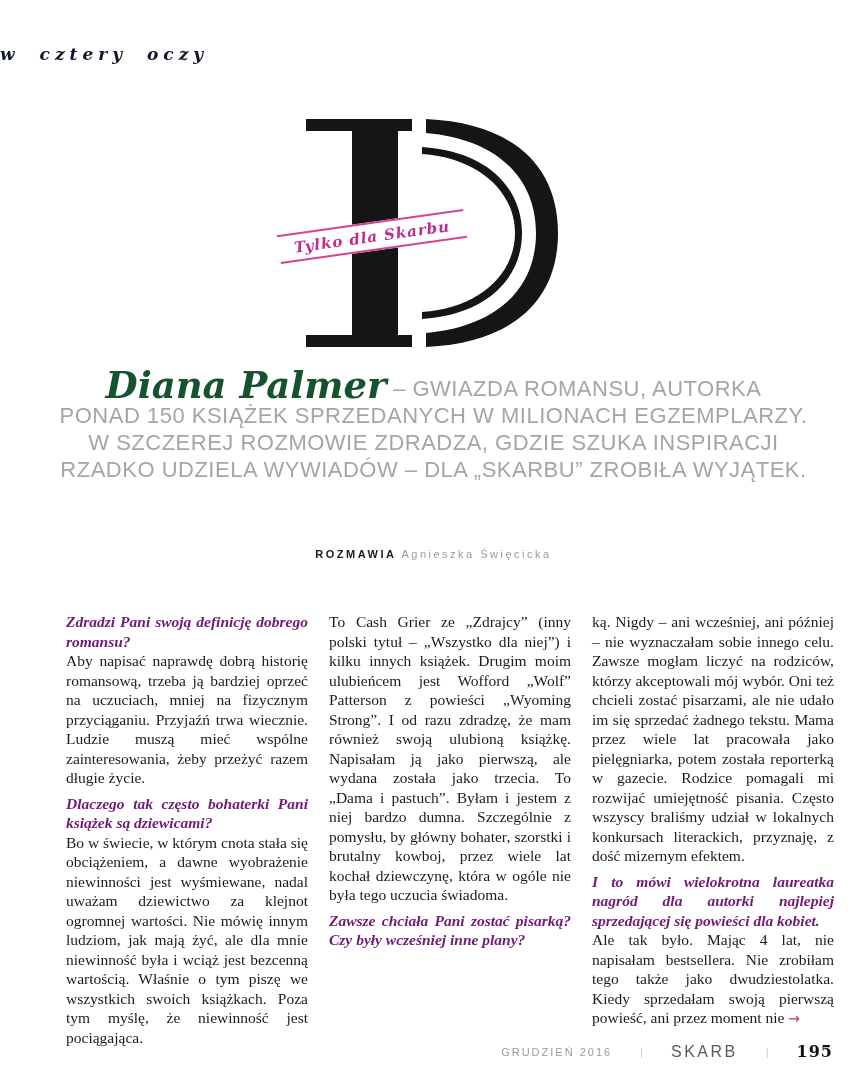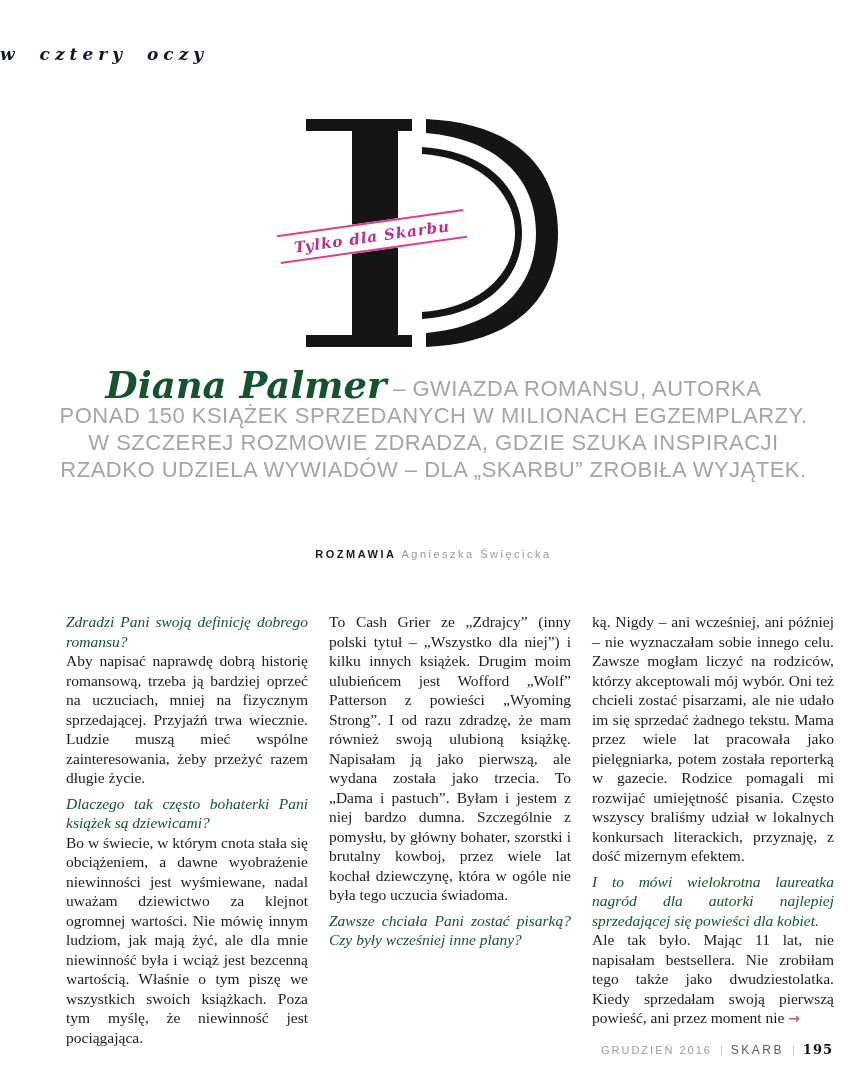--- a/index.html
+++ b/index.html
@@ -67,41 +67,41 @@
   .columns{
     position:absolute;top:612px;left:66px;width:768px;
     display:flex;gap:21px;
   }
   .col{flex:1 1 0;min-width:0;}
   .q,.a{
     font-size:15.5px;line-height:19.5px;
     text-align:justify;
   }
   .q{
-    font-weight:normal;font-style:italic;color:#14532d;
+    font-weight:bold;font-style:italic;color:#701a75;
   }
   .gap{margin-top:6px;}
   .arrow{
     color:#c25b63;font-weight:bold;
     font-family:"DejaVu Sans", sans-serif;
     font-size:14px;
   }
   
   .footer{
     position:absolute;top:1042px;right:34px;
     font-family:"Liberation Sans", sans-serif;
     font-size:11px;color:#9b9b9b;
-    display:flex;align-items:center;gap:8px;
+    display:flex;align-items:center;gap:28px;
     letter-spacing:2px;
   }
   .footer .f-sep{color:#c9c9c9;font-weight:normal;letter-spacing:0;}
-  .footer .f-mag{color:#5a5a5a;font-size:12px;letter-spacing:2.5px;}
+  .footer .f-mag{color:#5a5a5a;font-size:16px;letter-spacing:2.5px;}
   .footer .f-page{
     font-family:"DejaVu Serif", serif;font-weight:bold;
-    color:#111;font-size:13px;letter-spacing:1px;
+    color:#111;font-size:16px;letter-spacing:1px;
   }
 </style>
 </head>
 <body>
 
 <div class="page">
 
   <div class="kicker">w cztery oczy</div>
 
   <div class="dropcap" aria-label="D">
@@ -137,34 +137,34 @@
 
   <div class="byline">
     <span class="by-label">ROZMAWIA</span>
     <span class="by-name">Agnieszka Święcicka</span>
   </div>
 
   <div class="columns">
 
     <div class="col">
       <div class="q">Zdradzi Pani swoją definicję dobrego romansu?</div>
-      <div class="a">Aby napisać naprawdę dobrą historię romansową, trzeba ją bardziej oprzeć na uczuciach, mniej na fizycznym sprzedającej. Przyjaźń trwa wiecznie. Ludzie muszą mieć wspólne zainteresowania, żeby przeżyć razem długie życie.</div>
+      <div class="a">Aby napisać naprawdę dobrą historię romansową, trzeba ją bardziej oprzeć na uczuciach, mniej na fizycznym przyciąganiu. Przyjaźń trwa wiecznie. Ludzie muszą mieć wspólne zainteresowania, żeby przeżyć razem długie życie.</div>
       <div class="q gap">Dlaczego tak często bohaterki Pani książek są dziewicami?</div>
       <div class="a">Bo w świecie, w którym cnota stała się obciążeniem, a dawne wyobrażenie niewinności jest wyśmiewane, nadal uważam dziewictwo za klejnot ogromnej wartości. Nie mówię innym ludziom, jak mają żyć, ale dla mnie niewinność była i wciąż jest bezcenną wartością. Właśnie o tym piszę we wszystkich swoich książkach. Poza tym myślę, że niewinność jest pociągająca.</div>
     </div>
 
     <div class="col">
       <div class="a">To Cash Grier ze „Zdrajcy” (inny polski tytuł – „Wszystko dla niej”) i kilku innych książek. Drugim moim ulubieńcem jest Wofford „Wolf” Patterson z powieści „Wyoming Strong”. I od razu zdradzę, że mam również swoją ulubioną książkę. Napisałam ją jako pierwszą, ale wydana została jako trzecia. To „Dama i pastuch”. Byłam i jestem z niej bardzo dumna. Szczególnie z pomysłu, by główny bohater, szorstki i brutalny kowboj, przez wiele lat kochał dziewczynę, która w ogóle nie była tego uczucia świadoma.</div>
       <div class="q gap">Zawsze chciała Pani zostać pisarką? Czy były wcześniej inne plany?</div>
     </div>
 
     <div class="col">
       <div class="a">ką. Nigdy – ani wcześniej, ani później – nie wyznaczałam sobie innego celu. Zawsze mogłam liczyć na rodziców, którzy akceptowali mój wybór. Oni też chcieli zostać pisarzami, ale nie udało im się sprzedać żadnego tekstu. Mama przez wiele lat pracowała jako pielęgniarka, potem została reporterką w gazecie. Rodzice pomagali mi rozwijać umiejętność pisania. Często wszyscy braliśmy udział w lokalnych konkursach literackich, przyznaję, z dość mizernym efektem.</div>
       <div class="q gap">I to mówi wielokrotna laureatka nagród dla autorki najlepiej sprzedającej się powieści dla kobiet.</div>
-      <div class="a"><span>Ale tak było. Mając 11 lat, nie napisałam bestsellera. Nie zrobiłam tego także jako dwudziestolatka. Kiedy sprzedałam swoją pierwszą powieść, ani przez moment nie</span> <span class="arrow">→</span></div>
+      <div class="a"><span>Ale tak było. Mając 4 lat, nie napisałam bestsellera. Nie zrobiłam tego także jako dwudziestolatka. Kiedy sprzedałam swoją pierwszą powieść, ani przez moment nie</span> <span class="arrow">→</span></div>
     </div>
 
   </div>
 
   <div class="footer">
     <span class="f-issue">GRUDZIEŃ 2016</span>
     <span class="f-sep">|</span>
     <span class="f-mag">SKARB</span>
     <span class="f-sep">|</span>
     <span class="f-page">195</span>

